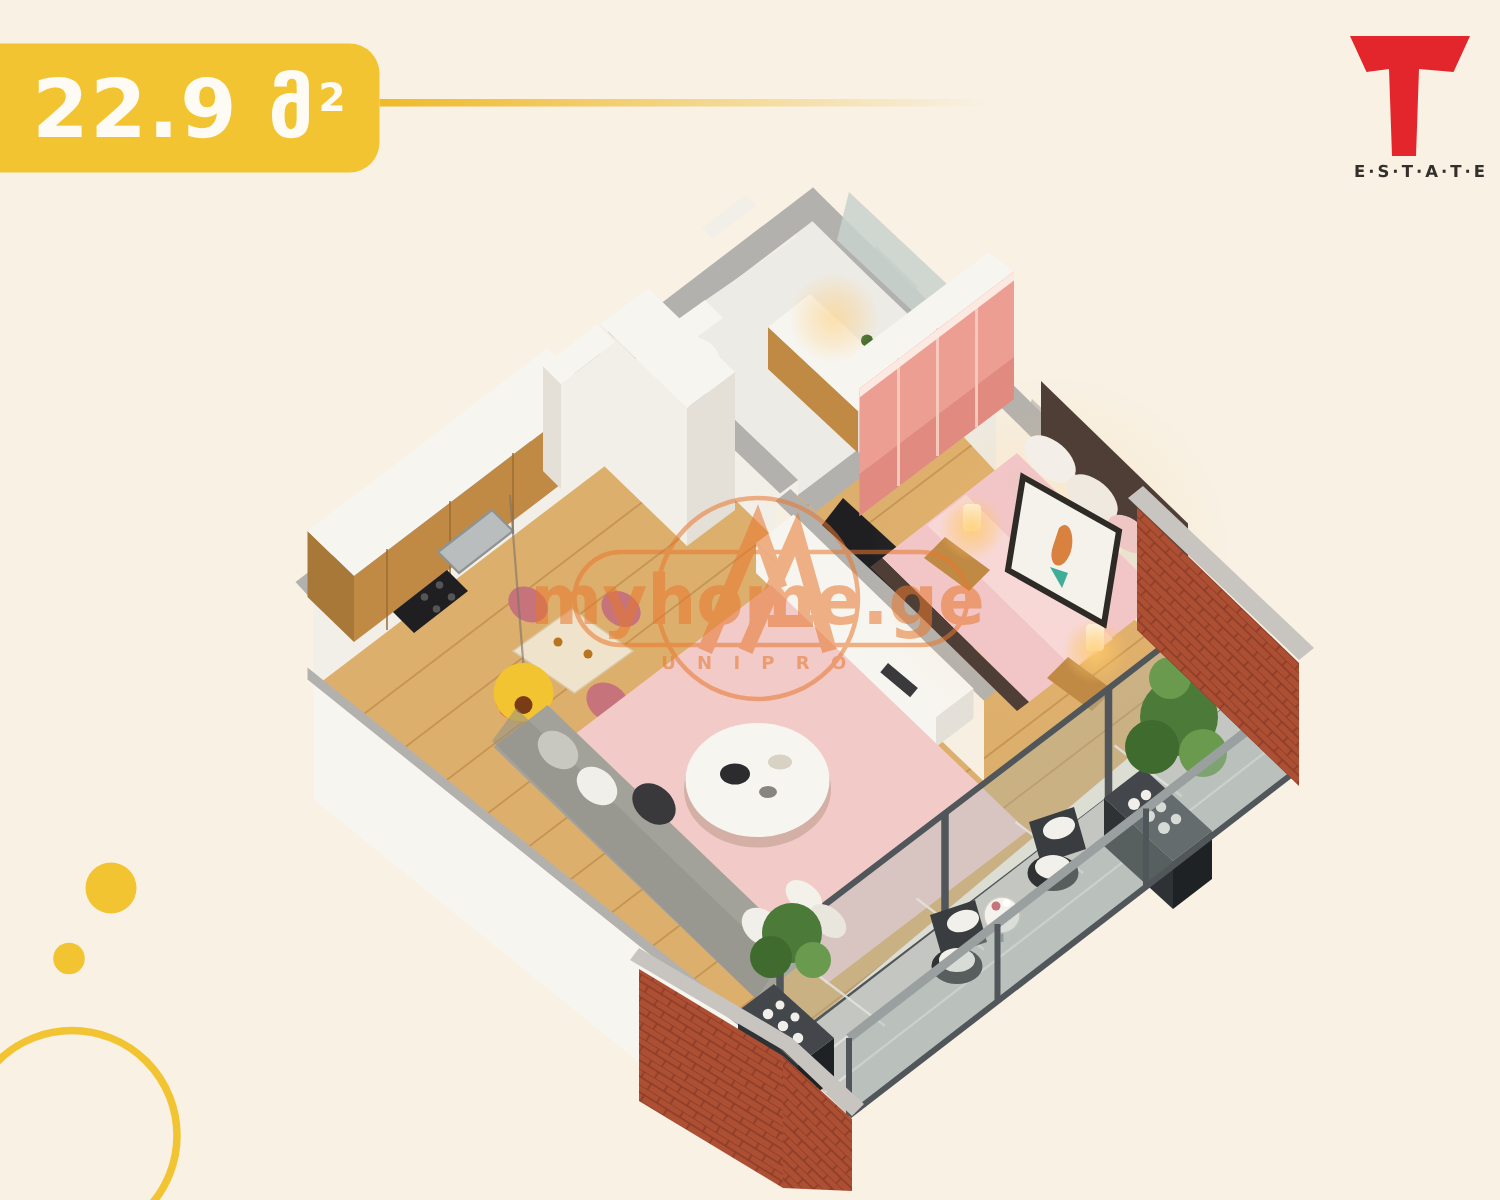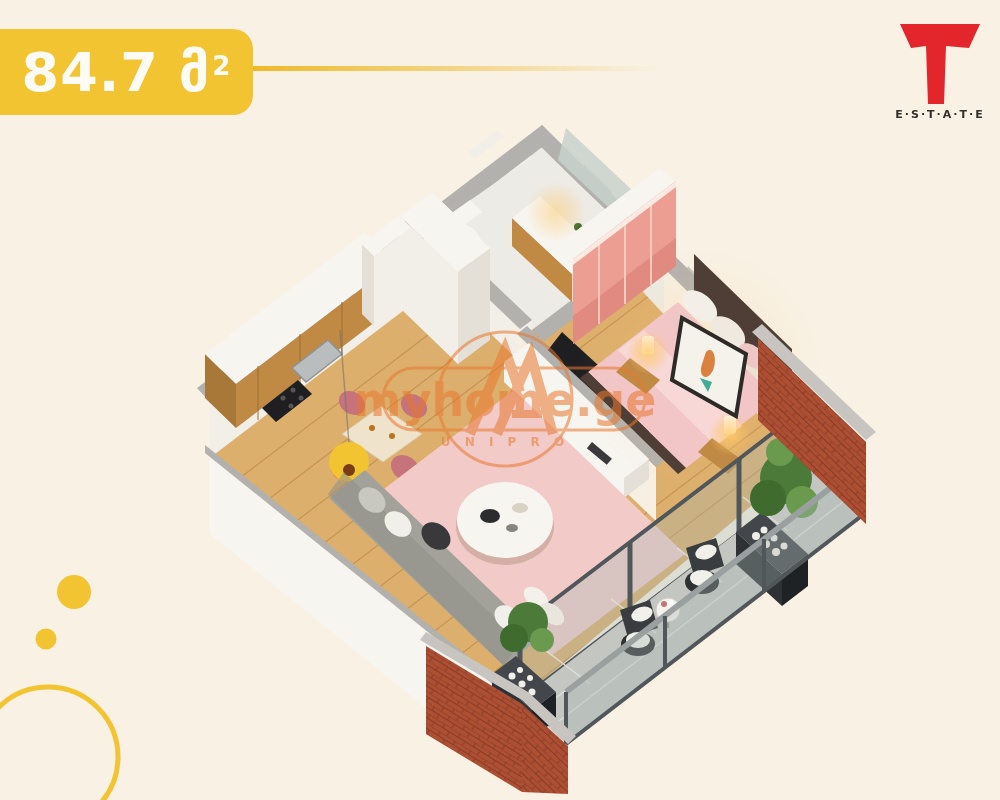--- a/index.html
+++ b/index.html
@@ -8,21 +8,21 @@
   .stage svg{display:block;}
   
   .banner{position:absolute;left:0;top:29px;width:253px;height:86px;z-index:5;
           background:var(--c-yellow,#f3c431);border-radius:0 20px 20px 0;
           display:flex;align-items:center;justify-content:center;
           color:#fdfbf4;font-weight:bold;font-size:54px;letter-spacing:1px;}
   .banner sup{font-size:26px;margin-left:2px;transform:translateY(-6px);display:inline-block;font-weight:bold;}
   .banner-line{position:absolute;left:253px;top:66px;width:405px;height:5px;z-index:4;
           background:linear-gradient(90deg,var(--c-yellowDeep,#efb928),rgba(239,185,40,0));}
   
-  .logo{position:absolute;left:888px;top:18px;width:104px;height:118px;z-index:5;text-align:center;}
+  .logo{position:absolute;left:888px;top:18px;width:104px;height:118px;z-index:5;text-align:right;}
   .logo .mark{display:block;margin:0 auto;}
   .logo .word{margin-top:2px;font-size:11px;font-weight:bold;letter-spacing:2px;color:var(--c-ink,#33302b);}
   .plan-svg{position:absolute;left:0;top:0;z-index:1;}
 </style>
 </head>
 <body>
 
 <div class="stage">
 
   <svg class="plan-svg" width="1000" height="800" viewBox="0 0 1000 800">
@@ -340,21 +340,21 @@
       <g style="stroke:var(--c-orange)" stroke-width="10" fill="none">
         <path d="M470,434 L505,350 L520,392"></path>
         <path d="M497,434 L531,356 L553,434"></path>
         <path d="M512,414 L542,414" stroke-width="8"></path>
       </g>
       <text x="505" y="446" text-anchor="middle" font-size="12" font-weight="bold" letter-spacing="5" style="fill:var(--c-orange);font-family:'DejaVu Sans',sans-serif">U N I P R O</text>
     </g>
   </svg>
 
   <div class="banner">
-    <span>84.7</span>&nbsp;<span>მ</span><sup>2</sup>
+    <span>22.9</span>&nbsp;<span>მ</span><sup>2</sup>
   </div>
   <div class="banner-line"></div>
 
   <div class="logo">
     <svg class="mark" width="90" height="88" viewBox="0 0 90 88">
       <path d="M5,6 L85,6 L74,30 L51,28 L49,86 L33,86 L31,28 L16,30 Z" style="fill:var(--c-red)"></path>
     </svg>
     <div class="word">E·S·T·A·T·E</div>
   </div>
 

